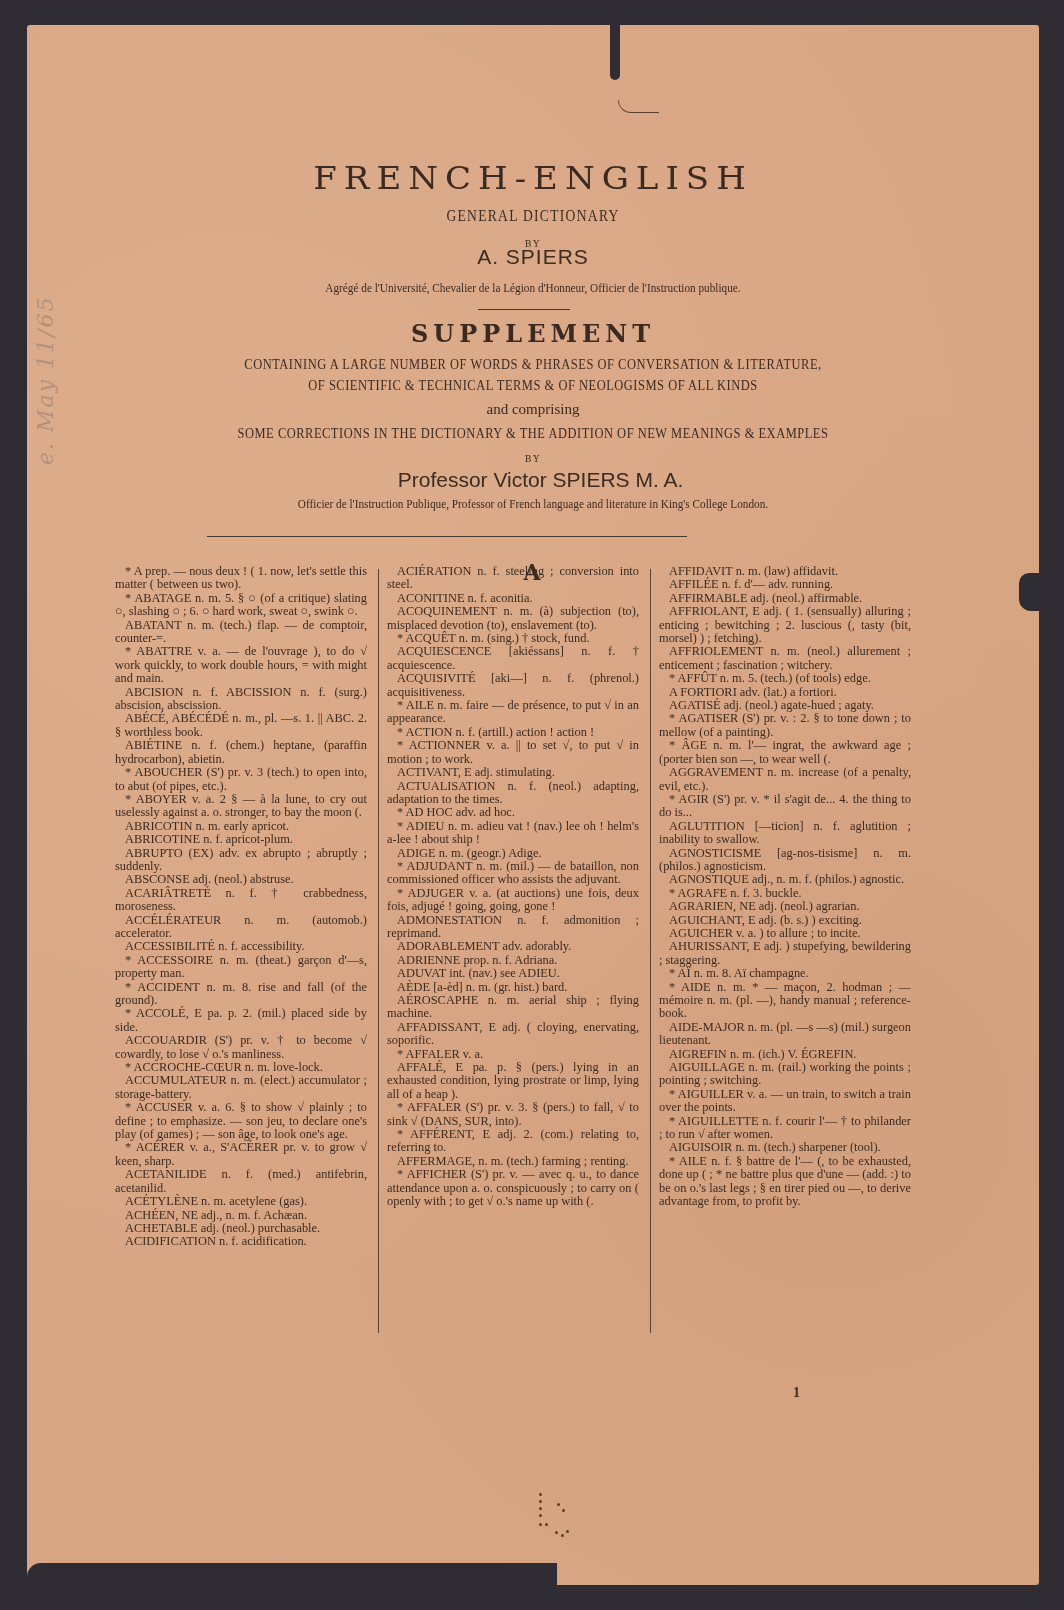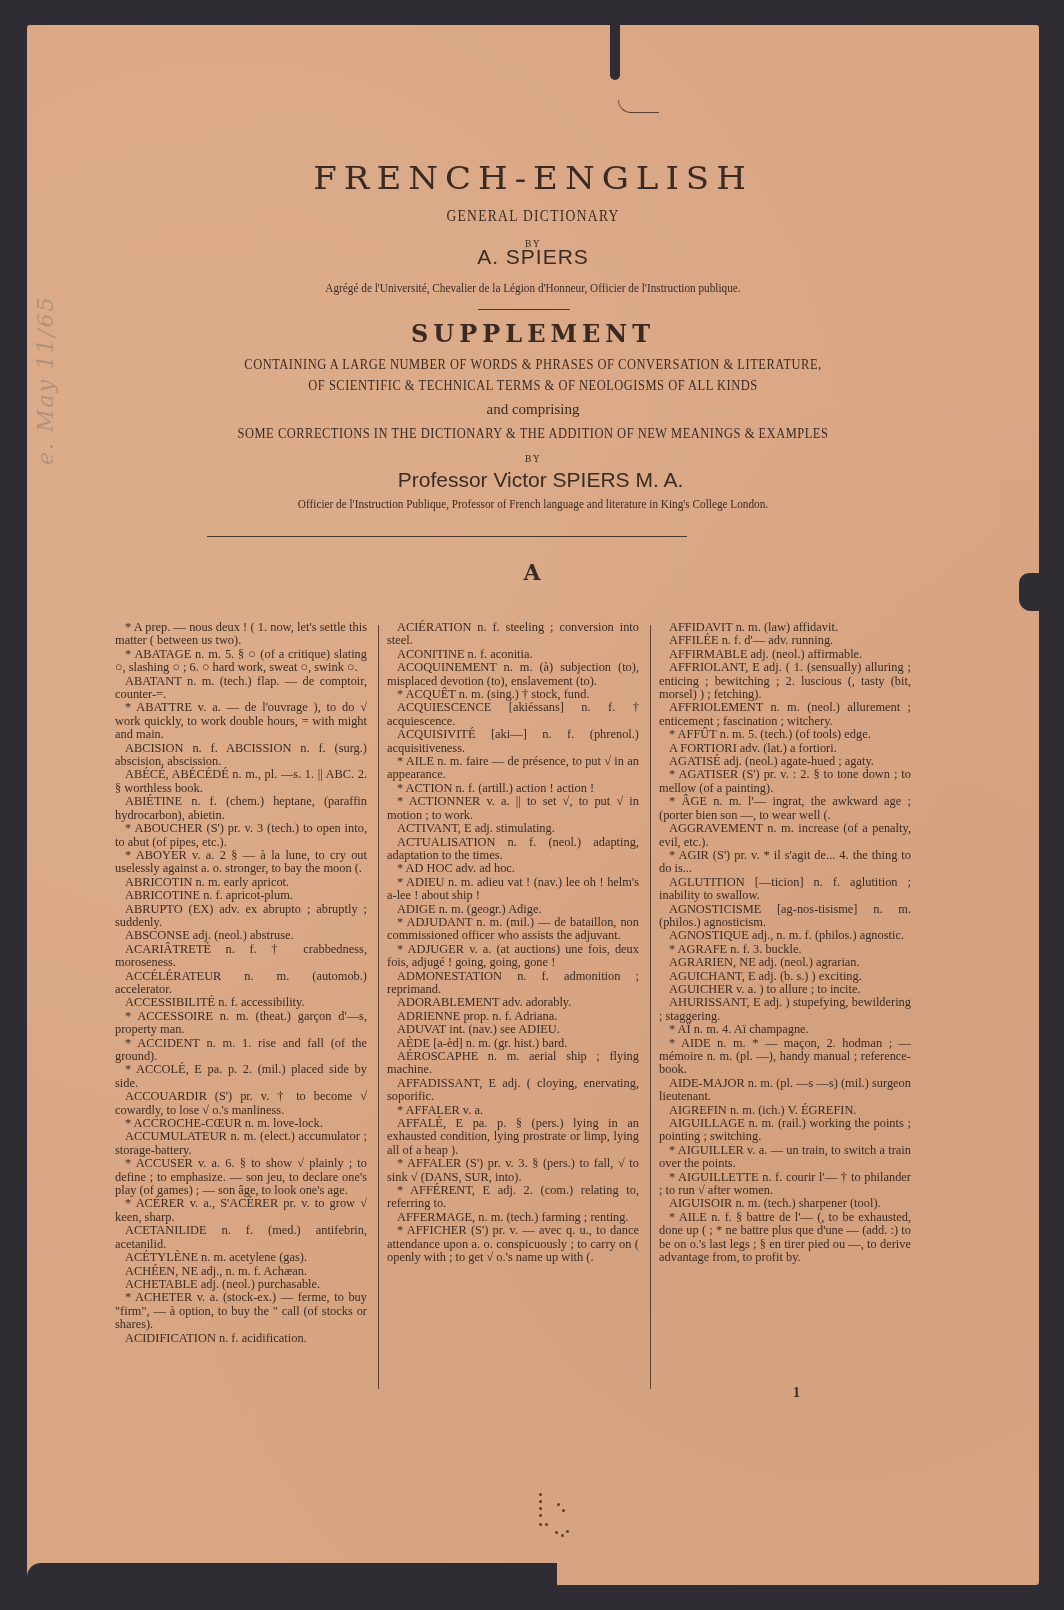--- a/index.html
+++ b/index.html
@@ -100,21 +100,21 @@
   }
   .rule-long {
     position: absolute; top: 511px; left: 180px; width: 480px; height: 0;
     border-top: 1.3px solid #4a362b;
   }
   .letter-head {
     position: absolute; top: 534px; left: 0; right: 0;
     font-family: "DejaVu Serif", serif; font-weight: bold; font-size: 22px; letter-spacing: 2px;
   }
 
-  .columns { position: absolute; top: 596px; left: 88px; width: 812px; height: 780px; }
+  .columns { position: absolute; top: 540px; left: 88px; width: 812px; height: 780px; }
   .col {
     position: absolute; top: 0; width: 252px;
     font-family: "Liberation Serif", serif; font-size: 12.4px; line-height: 13.4px;
     text-align: justify; color: #3b2b22;
   }
   .col.c1 { left: 0; }
   .col.c2 { left: 272px; }
   .col.c3 { left: 544px; }
   .vrule { position: absolute; top: 4px; width: 0; border-left: 1px solid #5a4132; height: 764px; }
   .vrule.v1 { left: 263px; }
@@ -166,32 +166,31 @@
         <p class="entry">* ABOUCHER (S') pr. v. 3 (tech.) to open into, to abut (of pipes, etc.).</p>
         <p class="entry">* ABOYER v. a. 2 § — à la lune, to cry out uselessly against a. o. stronger, to bay the moon (.</p>
         <p class="entry">ABRICOTIN n. m. early apricot.</p>
         <p class="entry">ABRICOTINE n. f. apricot-plum.</p>
         <p class="entry">ABRUPTO (EX) adv. ex abrupto ; abruptly ; suddenly.</p>
         <p class="entry">ABSCONSE adj. (neol.) abstruse.</p>
         <p class="entry">ACARIÂTRETÉ n. f. † crabbedness, moroseness.</p>
         <p class="entry">ACCÉLÉRATEUR n. m. (automob.) accelerator.</p>
         <p class="entry">ACCESSIBILITÉ n. f. accessibility.</p>
         <p class="entry">* ACCESSOIRE n. m. (theat.) garçon d'—s, property man.</p>
-        <p class="entry">* ACCIDENT n. m. 1. rise and fall (of the ground).</p>
+        <p class="entry">* ACCIDENT n. m. 8. rise and fall (of the ground).</p>
         <p class="entry">* ACCOLÉ, E pa. p. 2. (mil.) placed side by side.</p>
         <p class="entry">ACCOUARDIR (S') pr. v. † to become √ cowardly, to lose √ o.'s manliness.</p>
         <p class="entry">* ACCROCHE-CŒUR n. m. love-lock.</p>
         <p class="entry">ACCUMULATEUR n. m. (elect.) accumulator ; storage-battery.</p>
         <p class="entry">* ACCUSER v. a. 6. § to show √ plainly ; to define ; to emphasize. — son jeu, to declare one's play (of games) ; — son âge, to look one's age.</p>
         <p class="entry">* ACÉRER v. a., S'ACÉRER pr. v. to grow √ keen, sharp.</p>
         <p class="entry">ACETANILIDE n. f. (med.) antifebrin, acetanilid.</p>
         <p class="entry">ACÉTYLÈNE n. m. acetylene (gas).</p>
         <p class="entry">ACHÉEN, NE adj., n. m. f. Achæan.</p>
         <p class="entry">ACHETABLE adj. (neol.) purchasable.</p>
-        <p class="entry">* ACHETER v. a. (stock-ex.) — ferme, to buy "firm", — à option, to buy the " call (of stocks or shares).</p>
         <p class="entry">ACIDIFICATION n. f. acidification.</p>
       </div>
     <div class="vrule v1"></div>
     <div class="col c2">
         <p class="entry">ACIÉRATION n. f. steeling ; conversion into steel.</p>
         <p class="entry">ACONITINE n. f. aconitia.</p>
         <p class="entry">ACOQUINEMENT n. m. (à) subjection (to), misplaced devotion (to), enslavement (to).</p>
         <p class="entry">* ACQUÊT n. m. (sing.) † stock, fund.</p>
         <p class="entry">ACQUIESCENCE [akiéssans] n. f. † acquiescence.</p>
         <p class="entry">ACQUISIVITÉ [aki—] n. f. (phrenol.) acquisitiveness.</p>
@@ -234,21 +233,21 @@
         <p class="entry">AGGRAVEMENT n. m. increase (of a penalty, evil, etc.).</p>
         <p class="entry">* AGIR (S') pr. v. * il s'agit de... 4. the thing to do is...</p>
         <p class="entry">AGLUTITION [—ticion] n. f. aglutition ; inability to swallow.</p>
         <p class="entry">AGNOSTICISME [ag-nos-tisisme] n. m. (philos.) agnosticism.</p>
         <p class="entry">AGNOSTIQUE adj., n. m. f. (philos.) agnostic.</p>
         <p class="entry">* AGRAFE n. f. 3. buckle.</p>
         <p class="entry">AGRARIEN, NE adj. (neol.) agrarian.</p>
         <p class="entry">AGUICHANT, E adj. (b. s.) ) exciting.</p>
         <p class="entry">AGUICHER v. a. ) to allure ; to incite.</p>
         <p class="entry">AHURISSANT, E adj. ) stupefying, bewildering ; staggering.</p>
-        <p class="entry">* AÏ n. m. 4. Aï champagne.</p>
+        <p class="entry">* AÏ n. m. 8. Aï champagne.</p>
         <p class="entry">* AIDE n. m. * — maçon, 2. hodman ; — mémoire n. m. (pl. —), handy manual ; reference-book.</p>
         <p class="entry">AIDE-MAJOR n. m. (pl. —s —s) (mil.) surgeon lieutenant.</p>
         <p class="entry">AIGREFIN n. m. (ich.) V. ÉGREFIN.</p>
         <p class="entry">AIGUILLAGE n. m. (rail.) working the points ; pointing ; switching.</p>
         <p class="entry">* AIGUILLER v. a. — un train, to switch a train over the points.</p>
         <p class="entry">* AIGUILLETTE n. f. courir l'— † to philander ; to run √ after women.</p>
         <p class="entry">AIGUISOIR n. m. (tech.) sharpener (tool).</p>
         <p class="entry">* AILE n. f. § battre de l'— (, to be exhausted, done up ( ; * ne battre plus que d'une — (add. :) to be on o.'s last legs ; § en tirer pied ou —, to derive advantage from, to profit by.</p>
       </div>
   </div>

